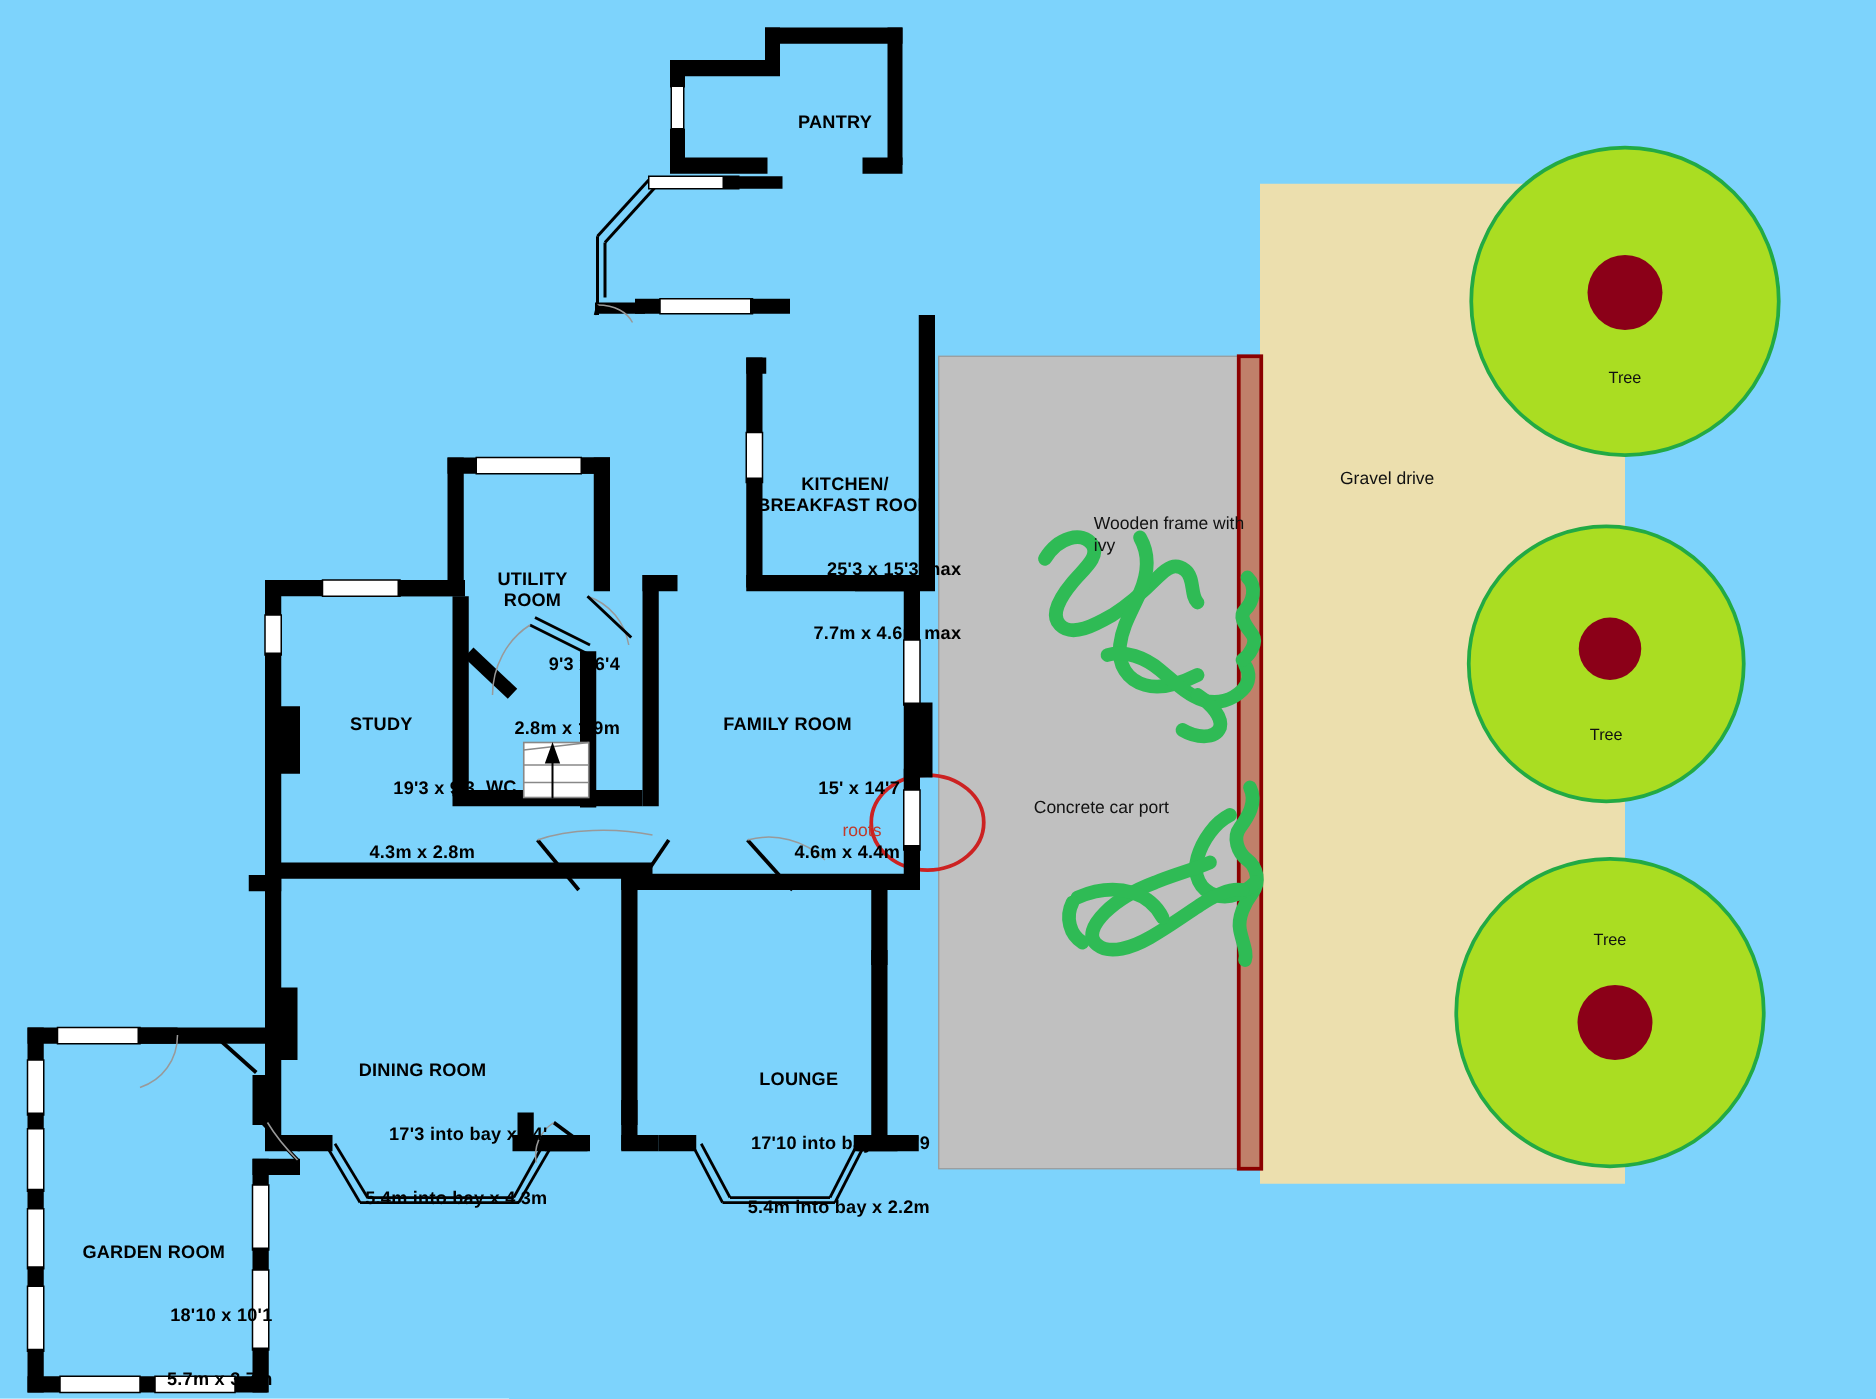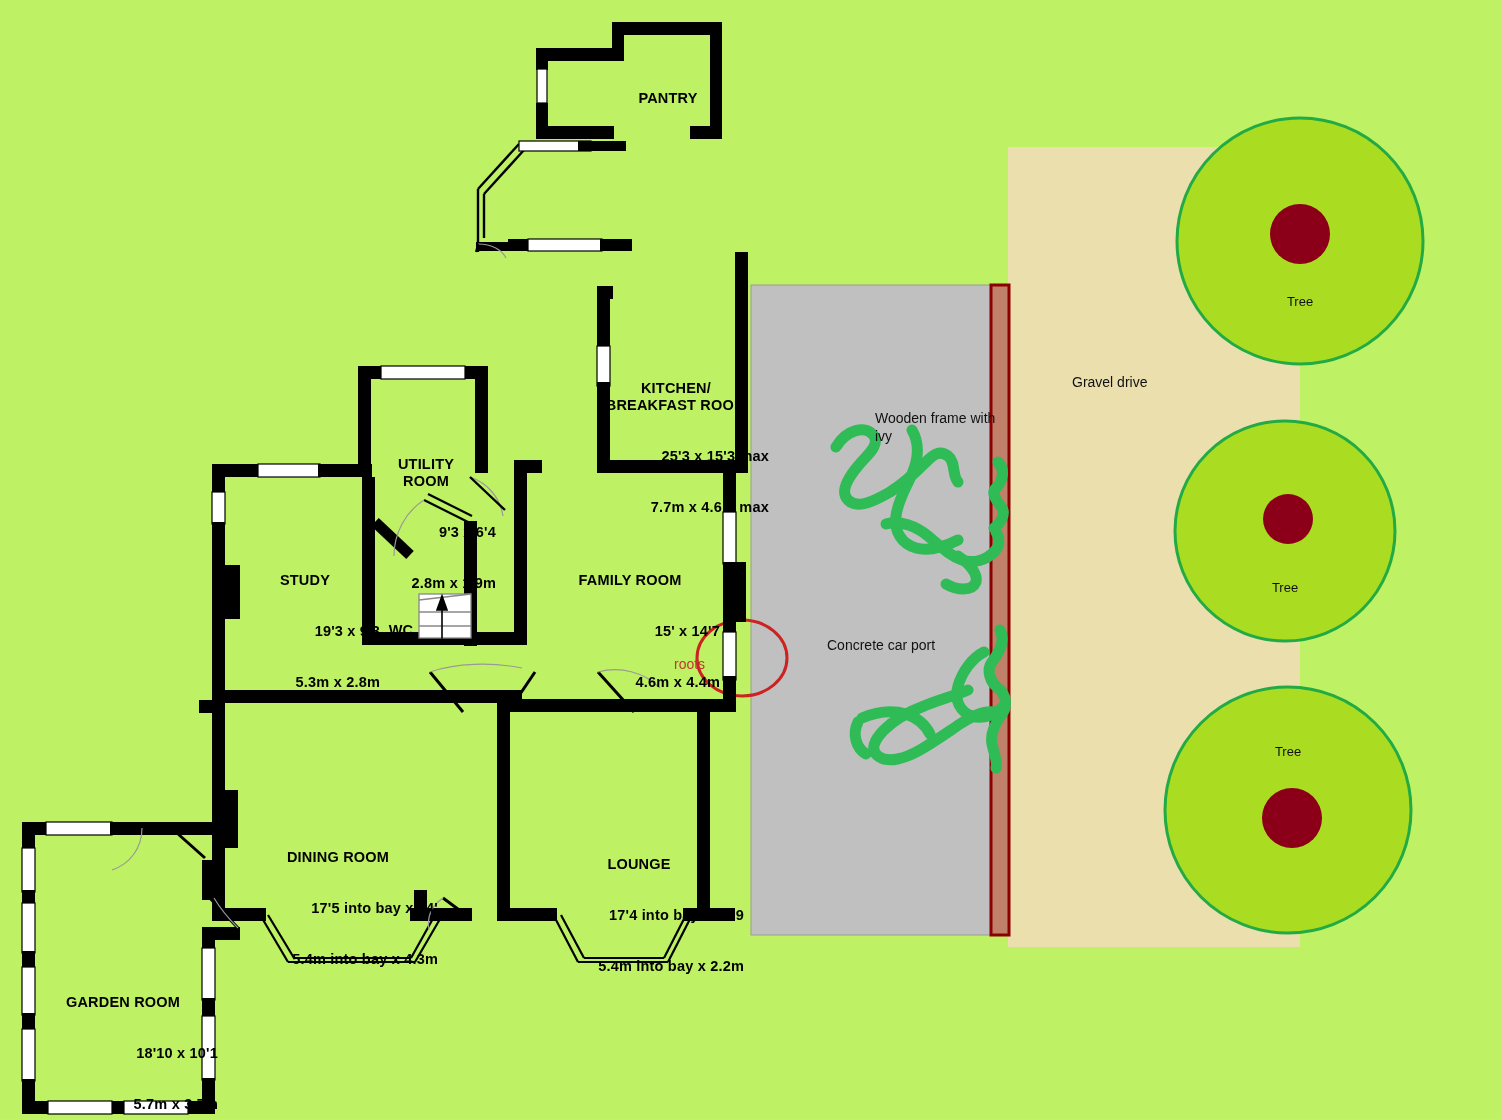--- a/index.html
+++ b/index.html
@@ -1,17 +1,17 @@
 <!DOCTYPE html>
 <html><head>
 <meta charset="utf-8">
 <style>
   html,body{margin:0;padding:0;background:#ffffff;}
   body{width:1501px;height:1119px;font-family:"Liberation Sans",sans-serif;overflow:hidden;}
-  #stage{position:relative;width:1501px;height:1119px;background:#bef264;text-decoration:underline;}
+  #stage{position:relative;width:1501px;height:1119px;background:#7dd3fc;text-decoration:underline;}
   #stage svg{position:absolute;left:0;top:0;}
   .lbl{position:absolute;font-family:"Liberation Sans",sans-serif;white-space:pre;}
   .room-label{font-weight:bold;color:#000;font-size:14.5px;line-height:17px;text-align:center;letter-spacing:.2px;}
   .room-label .nm{display:block;}
   .room-label .dim{display:block;text-align:right;}
   .note{font-size:14px;color:#111;line-height:18px;}
   .note-red{font-size:14px;color:#c0392b;}
   .tree-label{font-size:13px;color:#111;text-align:center;}
 </style>
 </head>
@@ -249,42 +249,42 @@
   <div class="lbl room-label" style="left:356px; top:390px; width:140px;">
     <span class="nm" style="white-space:pre-line;margin-top:32px;">UTILITY
 ROOM</span>
     <span class="dim">9'3 x 6'4</span>
     <span class="dim">2.8m x 1.9m</span>
   </div>
 
   <div class="lbl room-label" style="left:230px; top:538px; width:150px;">
     <span class="nm">STUDY</span>
     <span class="dim">19'3 x 9'3</span>
-    <span class="dim">5.3m x 2.8m</span>
+    <span class="dim">4.3m x 2.8m</span>
   </div>
 
   <div class="lbl room-label" style="left:376px; top:588px; width:50px;">
     <span class="nm">WC</span>
   </div>
 
   <div class="lbl room-label" style="left:540px; top:538px; width:180px;">
     <span class="nm">FAMILY ROOM</span>
     <span class="dim">15' x 14'7</span>
     <span class="dim">4.6m x 4.4m</span>
   </div>
 
   <div class="lbl room-label" style="left:238px; top:815px; width:200px;">
     <span class="nm">DINING ROOM</span>
-    <span class="dim">17'5 into bay x 14'</span>
+    <span class="dim">17'3 into bay x 14'</span>
     <span class="dim">5.4m into bay x 4.3m</span>
   </div>
 
   <div class="lbl room-label" style="left:534px; top:822px; width:210px;">
     <span class="nm">LOUNGE</span>
-    <span class="dim">17'4 into bay x 15'9</span>
+    <span class="dim">17'10 into bay x 10'9</span>
     <span class="dim">5.4m into bay x 2.2m</span>
   </div>
 
   <div class="lbl room-label" style="left:28px; top:960px; width:190px;">
     <span class="nm">GARDEN ROOM</span>
     <span class="dim">18'10 x 10'1</span>
     <span class="dim">5.7m x 3.7m</span>
   </div>
 
   <div class="lbl note" style="left:875px; top:409px; width:130px; white-space:pre-line;">Wooden frame with

